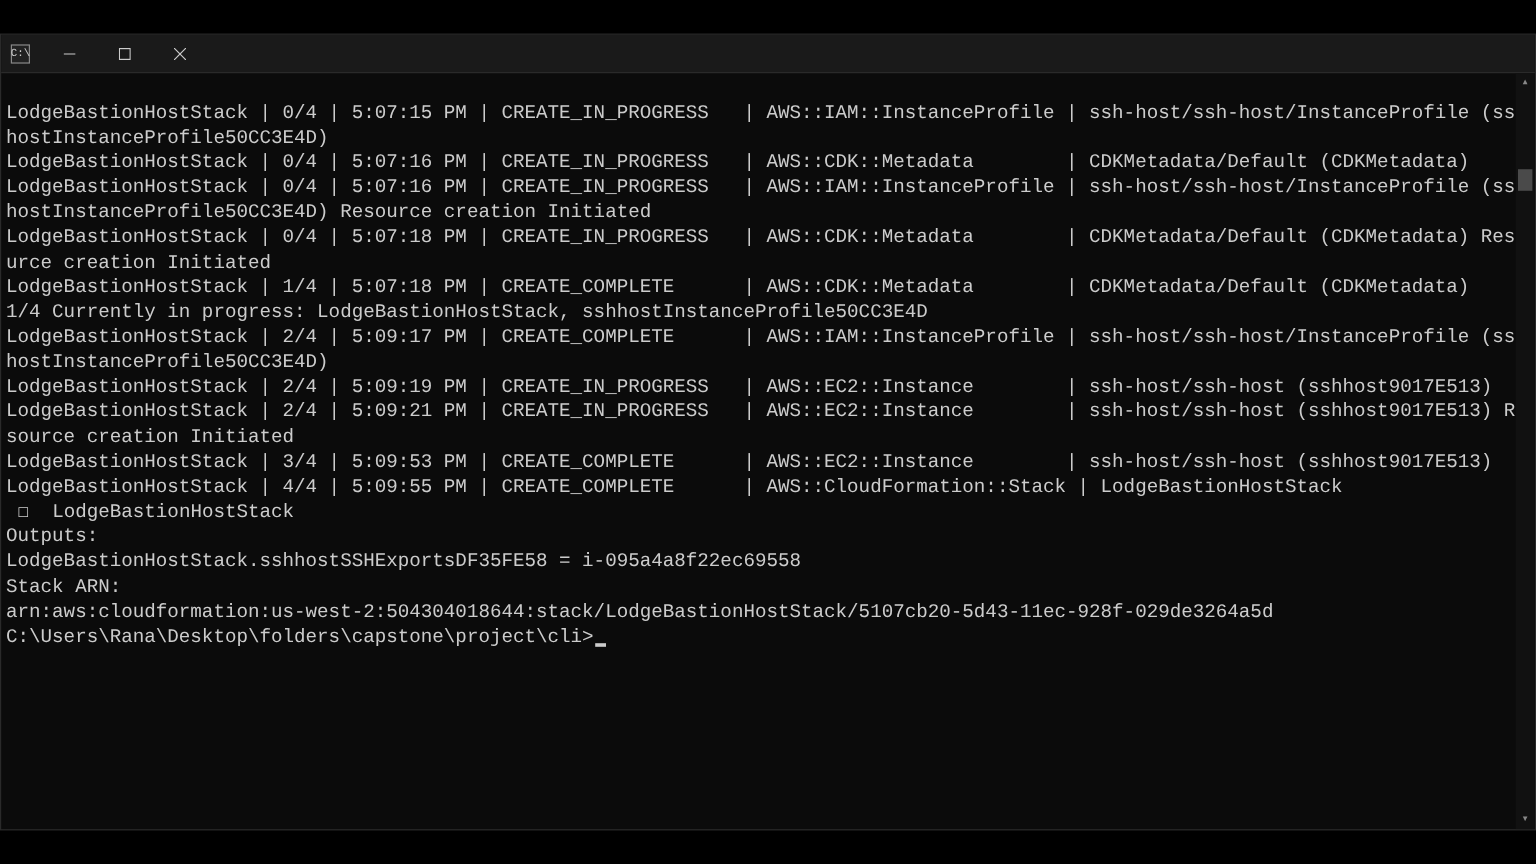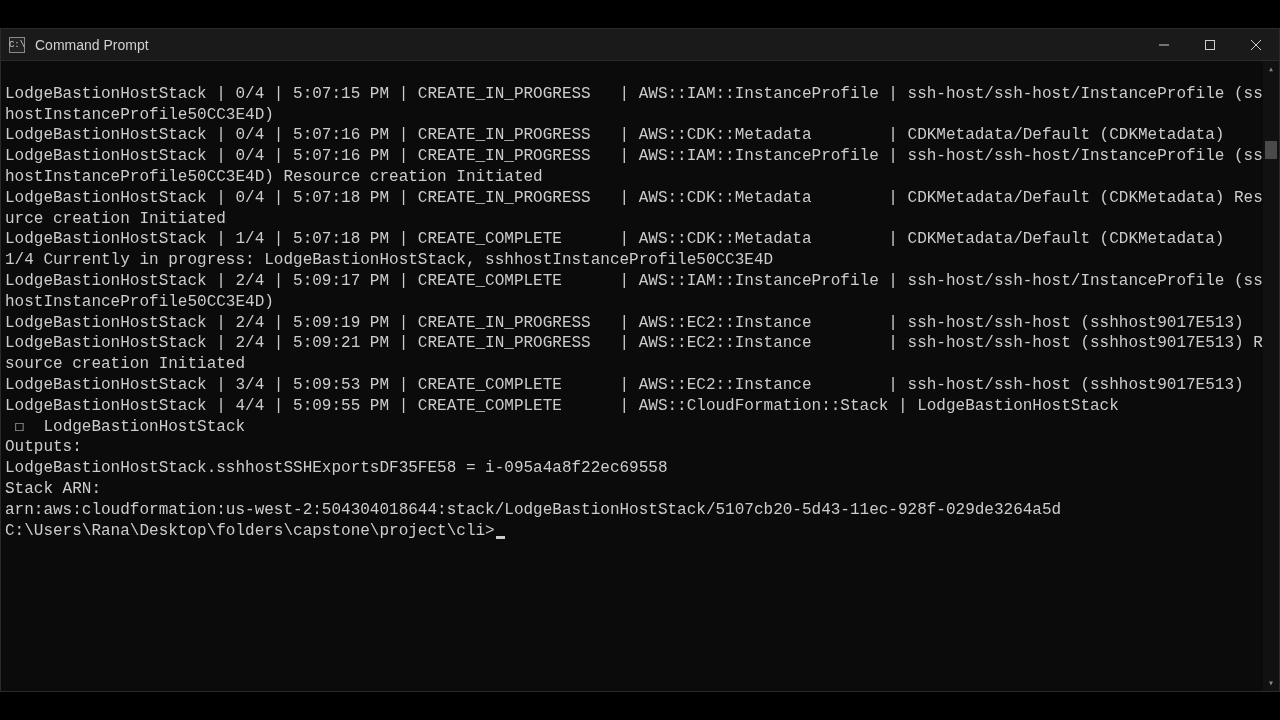--- a/index.html
+++ b/index.html
@@ -110,21 +110,20 @@
     margin-left: 1px;
     margin-bottom: 2px;
   }
 </style>
 </head>
 <body>
 
 <div class="window">
   <div class="titlebar">
     <span class="icon">C:\</span>
-    <span class="title">Command Prompt</span>
     <div class="controls">
       <div class="btn">
         <svg width="10" height="10" viewBox="0 0 10 10">
             <line x1="0" y1="5" x2="10" y2="5" stroke="#ccc" stroke-width="1"></line>
           </svg>
       </div>
       <div class="btn">
         <svg width="10" height="10" viewBox="0 0 10 10">
             <rect x="0.5" y="0.5" width="9" height="9" fill="none" stroke="#ccc" stroke-width="1"></rect>
           </svg>

